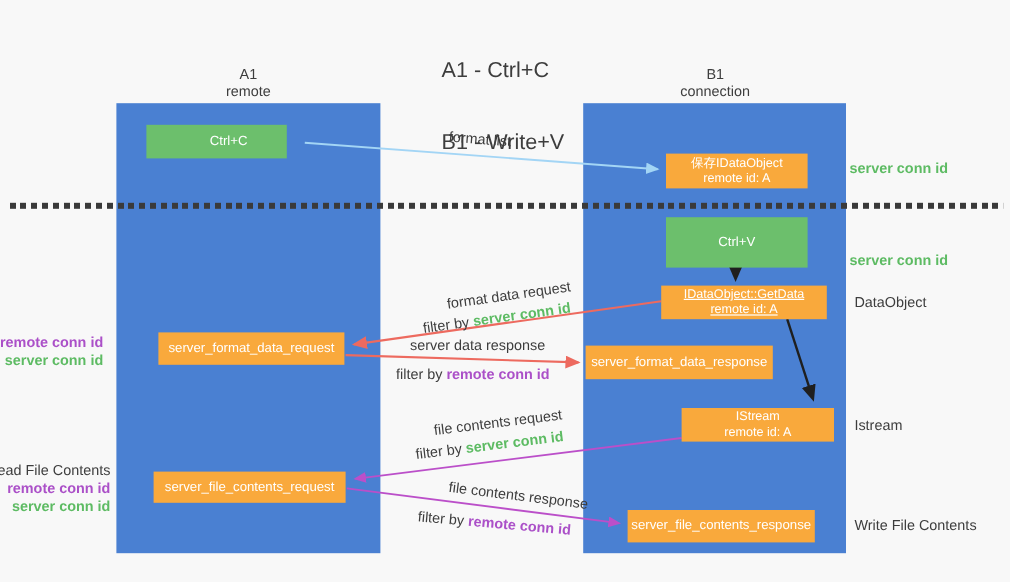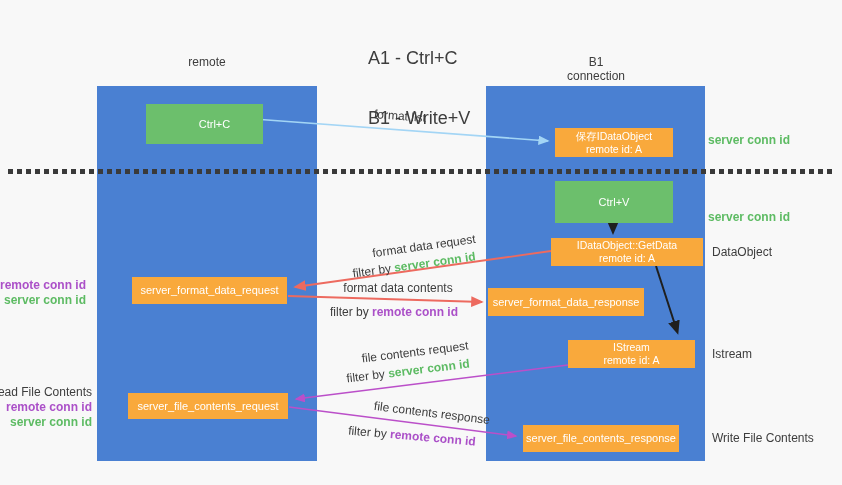--- a/index.html
+++ b/index.html
@@ -27,20 +27,21 @@
 <body>
 
 <div class="canvas">
 
   <div class="abs title-block">
     <div>A1 - Ctrl+C</div>
     <div>B1 - Write+V</div>
   </div>
 
   <div class="abs col-header" style="left:137px;">
+    <div>A1</div>
     <div>remote</div>
   </div>
   <div class="abs col-header" style="left:526px;">
     <div>B1</div>
     <div>connection</div>
   </div>
 
   <div class="abs column" style="left:97px;width:220px;"></div>
   <div class="abs column" style="left:486px;width:219px;"></div>
 
@@ -63,34 +64,34 @@
     </defs>
     <line x1="254" y1="119" x2="548" y2="141" stroke="#a3d5f5" stroke-width="1.6" marker-end="url(#m-blue)"></line>
     <line x1="613" y1="207" x2="613" y2="231" stroke="#1f1f1f" stroke-width="2" marker-end="url(#m-black)"></line>
     <line x1="551" y1="251" x2="295" y2="287" stroke="#ed6a5f" stroke-width="1.8" marker-end="url(#m-red)"></line>
     <line x1="288" y1="296" x2="482" y2="302" stroke="#ed6a5f" stroke-width="1.8" marker-end="url(#m-red)"></line>
     <line x1="656" y1="266" x2="677" y2="331" stroke="#1f1f1f" stroke-width="2" marker-end="url(#m-black)"></line>
     <line x1="568" y1="365" x2="296" y2="399" stroke="#bb4fc9" stroke-width="1.5" marker-end="url(#m-purple)"></line>
     <line x1="289" y1="407" x2="516" y2="436" stroke="#bb4fc9" stroke-width="1.5" marker-end="url(#m-purple)"></line>
   </svg>
 
-  <div class="abs node green" style="left:146px;top:104px;width:117px;height:40px;padding-left:20px;">
+  <div class="abs node green" style="left:122px;top:104px;width:117px;height:28px;padding-left:20px;">
     <span>Ctrl+C</span>
   </div>
 
   <div class="abs node orange" style="left:555px;top:128px;width:118px;height:29px;font-size:10.5px;">
     <span>保存IDataObject</span>
     <span>remote id: A</span>
   </div>
 
   <div class="abs node green" style="left:555px;top:181px;width:118px;height:42px;">
     <span>Ctrl+V</span>
   </div>
 
-  <div class="abs node orange" style="left:551px;top:238px;width:152px;height:28px;font-size:10.5px;">
+  <div class="abs node orange" style="left:551px;top:238px;width:138px;height:28px;font-size:10.5px;text-decoration:underline;">
     <span>IDataObject::GetData</span>
     <span>remote id: A</span>
   </div>
 
   <div class="abs node orange" style="left:132px;top:277px;width:155px;height:27px;">
     <span>server_format_data_request</span>
   </div>
 
   <div class="abs node orange" style="left:488px;top:288px;width:156px;height:28px;">
     <span>server_format_data_response</span>
@@ -109,21 +110,21 @@
     <span>server_file_contents_response</span>
   </div>
 
   <div class="abs edge-label" style="left:400px;top:116px;transform:translate(-50%,-50%) rotate(4.5deg);">format list</div>
 
   <div class="abs edge-label" style="left:424px;top:246px;transform:translate(-50%,-50%) rotate(-8deg);">format data request</div>
   <div class="abs edge-label" style="left:414px;top:265px;transform:translate(-50%,-50%) rotate(-8deg);">
     <span>filter by </span><span class="green-text">server conn id</span>
   </div>
 
-  <div class="abs edge-label" style="left:398px;top:288px;">format data contents</div>
+  <div class="abs edge-label" style="left:398px;top:288px;">server data response</div>
   <div class="abs edge-label" style="left:394px;top:312px;">
     <span>filter by </span><span class="purple-text">remote conn id</span>
   </div>
 
   <div class="abs edge-label" style="left:415px;top:352px;transform:translate(-50%,-50%) rotate(-7deg);">file contents request</div>
   <div class="abs edge-label" style="left:408px;top:371px;transform:translate(-50%,-50%) rotate(-7deg);">
     <span>filter by </span><span class="green-text">server conn id</span>
   </div>
 
   <div class="abs edge-label" style="left:432px;top:413px;transform:translate(-50%,-50%) rotate(7deg);">file contents response</div>

